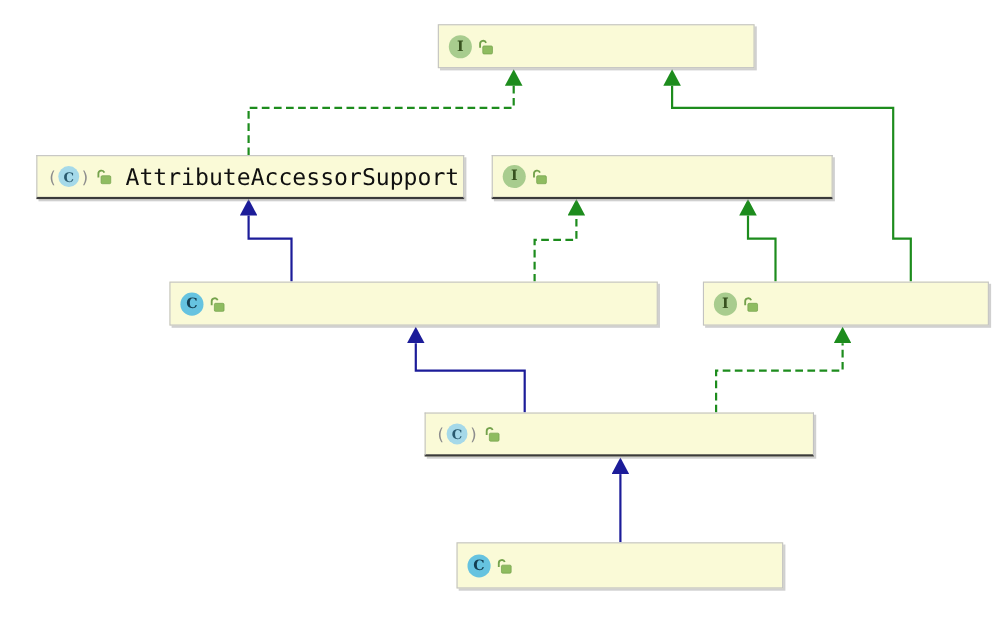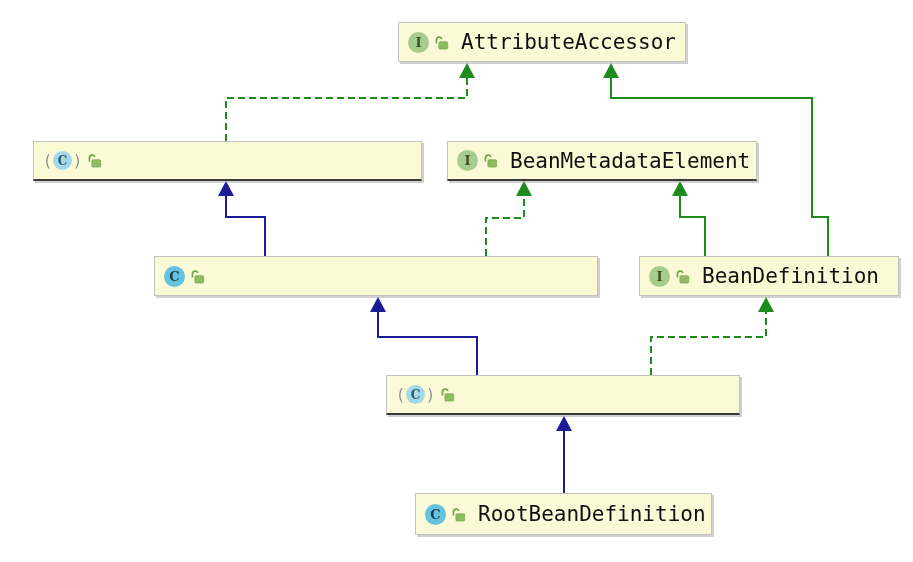--- a/index.html
+++ b/index.html
@@ -70,79 +70,76 @@
     </svg>
 
   <div class="node kind-interface" style="left: 398px; top: 22px; width: 288px; height: 40px;">
     <span class="type-icon">
         <span class="circle">I</span>
       </span>
     <svg class="lock-icon" width="15" height="15" viewBox="0 0 16 16">
         <path d="M2.6 9 L2.6 5.4 A3 3 0 0 1 8.4 4.2" fill="none" stroke="var(--lock-shackle)" stroke-width="1.8"></path>
         <rect x="5.2" y="7.2" width="9.4" height="7.8" rx="1.2" fill="var(--lock-body)" stroke="var(--lock-shackle)" stroke-width="0.7"></rect>
       </svg>
-    <span class="node-label">AttributeAccessor</span>
   </div>
 
   <div class="node kind-abstract-class dark-bottom" style="left: 33px; top: 141px; width: 389px; height: 40px;">
     <span class="type-icon">
         <span class="circle">C</span>
       </span>
     <svg class="lock-icon" width="15" height="15" viewBox="0 0 16 16">
         <path d="M2.6 9 L2.6 5.4 A3 3 0 0 1 8.4 4.2" fill="none" stroke="var(--lock-shackle)" stroke-width="1.8"></path>
         <rect x="5.2" y="7.2" width="9.4" height="7.8" rx="1.2" fill="var(--lock-body)" stroke="var(--lock-shackle)" stroke-width="0.7"></rect>
       </svg>
+    <span class="node-label">AttributeAccessorSupport</span>
   </div>
 
   <div class="node kind-interface dark-bottom" style="left: 447px; top: 141px; width: 310px; height: 40px;">
     <span class="type-icon">
         <span class="circle">I</span>
       </span>
     <svg class="lock-icon" width="15" height="15" viewBox="0 0 16 16">
         <path d="M2.6 9 L2.6 5.4 A3 3 0 0 1 8.4 4.2" fill="none" stroke="var(--lock-shackle)" stroke-width="1.8"></path>
         <rect x="5.2" y="7.2" width="9.4" height="7.8" rx="1.2" fill="var(--lock-body)" stroke="var(--lock-shackle)" stroke-width="0.7"></rect>
       </svg>
-    <span class="node-label">BeanMetadataElement</span>
   </div>
 
   <div class="node kind-class" style="left: 154px; top: 256px; width: 444px; height: 40px;">
     <span class="type-icon">
         <span class="circle">C</span>
       </span>
     <svg class="lock-icon" width="15" height="15" viewBox="0 0 16 16">
         <path d="M2.6 9 L2.6 5.4 A3 3 0 0 1 8.4 4.2" fill="none" stroke="var(--lock-shackle)" stroke-width="1.8"></path>
         <rect x="5.2" y="7.2" width="9.4" height="7.8" rx="1.2" fill="var(--lock-body)" stroke="var(--lock-shackle)" stroke-width="0.7"></rect>
       </svg>
   </div>
 
   <div class="node kind-interface" style="left: 639px; top: 256px; width: 260px; height: 40px;">
     <span class="type-icon">
         <span class="circle">I</span>
       </span>
     <svg class="lock-icon" width="15" height="15" viewBox="0 0 16 16">
         <path d="M2.6 9 L2.6 5.4 A3 3 0 0 1 8.4 4.2" fill="none" stroke="var(--lock-shackle)" stroke-width="1.8"></path>
         <rect x="5.2" y="7.2" width="9.4" height="7.8" rx="1.2" fill="var(--lock-body)" stroke="var(--lock-shackle)" stroke-width="0.7"></rect>
       </svg>
-    <span class="node-label">BeanDefinition</span>
   </div>
 
   <div class="node kind-abstract-class dark-bottom" style="left: 386px; top: 375px; width: 354px; height: 40px;">
     <span class="type-icon">
         <span class="circle">C</span>
       </span>
     <svg class="lock-icon" width="15" height="15" viewBox="0 0 16 16">
         <path d="M2.6 9 L2.6 5.4 A3 3 0 0 1 8.4 4.2" fill="none" stroke="var(--lock-shackle)" stroke-width="1.8"></path>
         <rect x="5.2" y="7.2" width="9.4" height="7.8" rx="1.2" fill="var(--lock-body)" stroke="var(--lock-shackle)" stroke-width="0.7"></rect>
       </svg>
   </div>
 
   <div class="node kind-class" style="left: 415px; top: 493px; width: 297px; height: 42px;">
     <span class="type-icon">
         <span class="circle">C</span>
       </span>
     <svg class="lock-icon" width="15" height="15" viewBox="0 0 16 16">
         <path d="M2.6 9 L2.6 5.4 A3 3 0 0 1 8.4 4.2" fill="none" stroke="var(--lock-shackle)" stroke-width="1.8"></path>
         <rect x="5.2" y="7.2" width="9.4" height="7.8" rx="1.2" fill="var(--lock-body)" stroke="var(--lock-shackle)" stroke-width="0.7"></rect>
       </svg>
-    <span class="node-label">RootBeanDefinition</span>
   </div>
 
 </div>
 
 </body></html>

